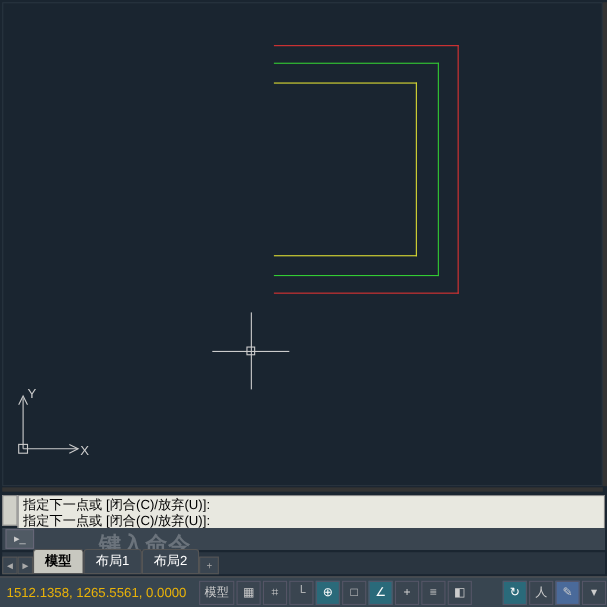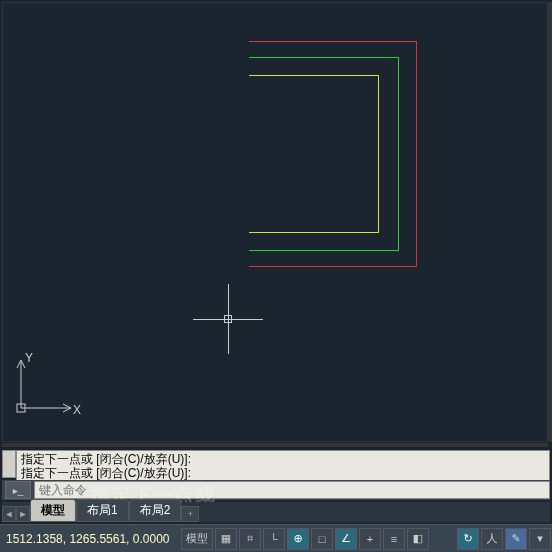--- a/index.html
+++ b/index.html
@@ -66,21 +66,21 @@
     border-top-left-radius:3px; border-top-right-radius:3px;
     cursor:pointer;
   }
   .tab.active { background:#c8c8c0; color:#000; font-weight:bold; }
 
   .status {
     position:absolute; left:0; top:524px; right:0; height:28px;
     background:#384550; display:flex; align-items:center;
     border-top:1px solid #555;
   }
-  .coords { color:#fef9c3; font-size:12px; padding:0 6px; white-space:nowrap; width:180px;}
+  .coords { color:#eab308; font-size:12px; padding:0 6px; white-space:nowrap; width:180px;}
   .sbtn {
     height:22px; min-width:22px; padding:0 4px; margin:0 1px;
     background:#3a4550; border:1px solid #556; color:#ccc;
     font-size:11px; display:flex; align-items:center; justify-content:center;
     cursor:pointer;
   }
   .sbtn.on { background:#2a6a7a; color:#fff; }
   .sbtn.blue { background:#4a6a9a; }
   .flex-spacer{flex:1;}
   .icons-right{display:flex;align-items:center;}
@@ -117,24 +117,23 @@
 <div class="scroll-h"></div>
 
 <div class="hist-gutter"></div>
 <div class="history">
   <div>指定下一点或 [闭合(C)/放弃(U)]:</div>
   <div>指定下一点或 [闭合(C)/放弃(U)]:</div>
 </div>
 
 <div class="cmdline">
   <div class="cmd-icon">▸_</div>
-  <input class="cmd-input" placeholder="键入命令" style="">
 </div>
 
-<div class="watermark">指定下一点或</div>
+<div class="watermark">键入命令</div>
 
 <div class="tabs">
   <div class="tab-nav">◄</div>
   <div class="tab-nav">►</div>
   <div class="tab active">模型</div>
   <div class="tab">布局1</div>
   <div class="tab">布局2</div>
   <div class="tab-nav" style="width:18px;">+</div>
 </div>
 

